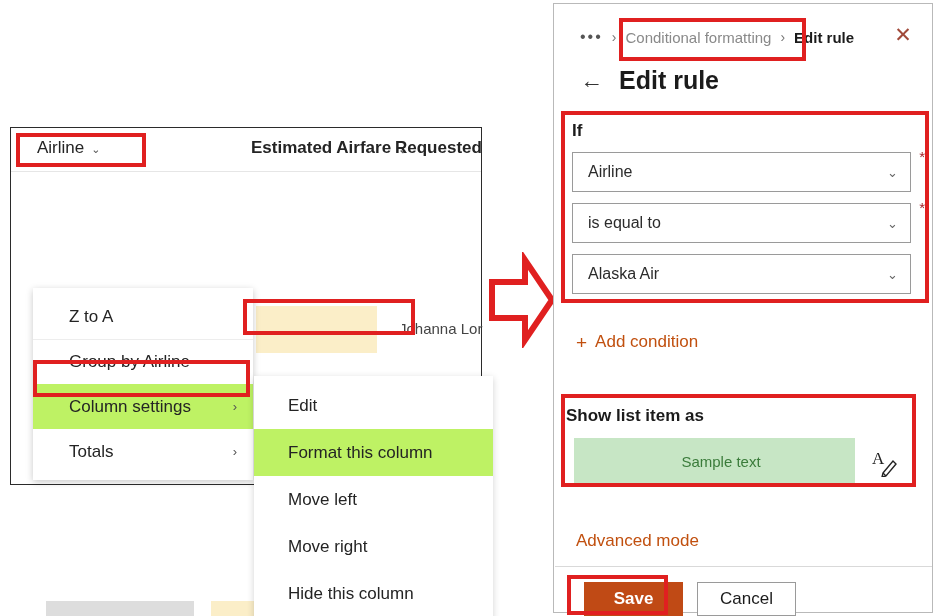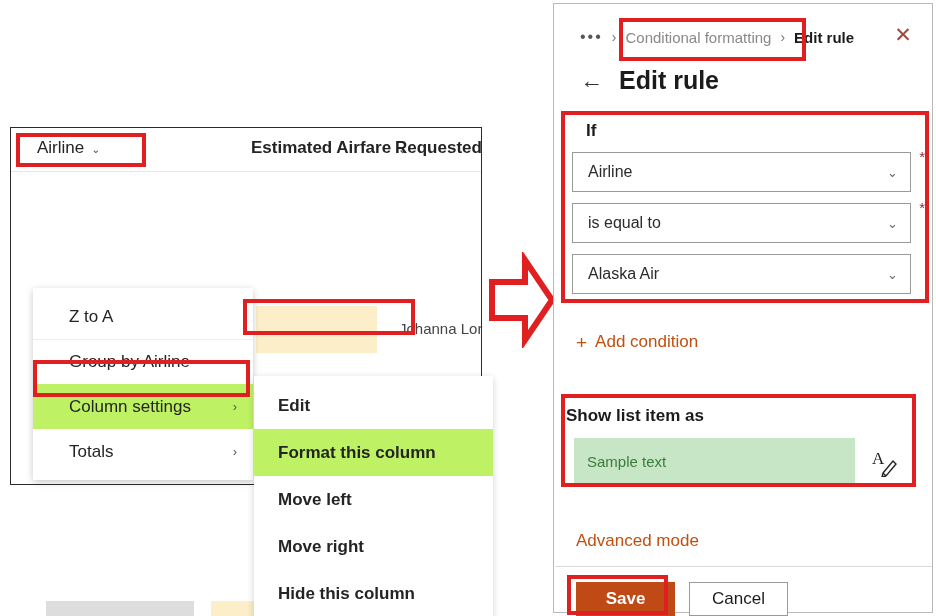--- a/index.html
+++ b/index.html
@@ -116,21 +116,21 @@
   
   #submenu {
     position: absolute;
     left: 243px; top: 248px;
     width: 239px;
     background: #ffffff;
     box-shadow: 0 2px 7px rgba(0,0,0,0.18);
     padding: 6px 0 10px 0;
     box-sizing: border-box;
   }
-  #submenu .menu-item { padding-left: 24px; height: 47px; font-weight: bold; }
+  #submenu .menu-item { padding-left: 34px; height: 47px; }
 
   
   #red-arrow {
     position: absolute;
     left: 489px; top: 252px;
     width: 66px; height: 96px;
   }
 
   
   #right-panel {
@@ -180,21 +180,21 @@
     color: #1b1b1b;
   }
   
   #if-section {
     position: absolute;
     left: 12px; top: 108px;
     width: 355px;
     padding: 9px 0 14px 0;
     box-sizing: border-box;
   }
-  #if-section .section-label { margin-left: 20px; }
+  #if-section .section-label { margin-left: 6px; }
   .field-row {
     position: relative;
     margin: 11px 0 0 6px;
     width: 339px;
   }
   .combo {
     position: relative;
     height: 40px;
     border: 1px solid #9a9a9a;
     background: #ffffff;
@@ -251,20 +251,21 @@
   #preview-box {
     width: 281px;
     height: 47px;
     background: #c7e6c5;
     display: flex;
     align-items: center;
     padding-left: 13px;
     font-size: 15px;
     color: #3b7c3b;
     box-sizing: border-box;
+    justify-content: center;
   }
   #style-icon {
     margin-left: 17px;
     width: 26px; height: 30px;
     color: #222;
   }
 
   #advanced-mode {
     position: absolute;
     left: 22px; top: 527px;
@@ -274,21 +275,21 @@
   }
   #footer-divider {
     position: absolute;
     left: 1px; top: 562px;
     width: 377px;
     height: 1px;
     background: #d9d9d9;
   }
   #footer-buttons {
     position: absolute;
-    left: 22px; top: 578px;
+    left: 30px; top: 578px;
     display: flex;
     gap: 14px;
     border-radius: 13px;
   }
   .btn {
     height: 34px;
     min-width: 99px;
     display: flex;
     align-items: center;
     justify-content: center;

